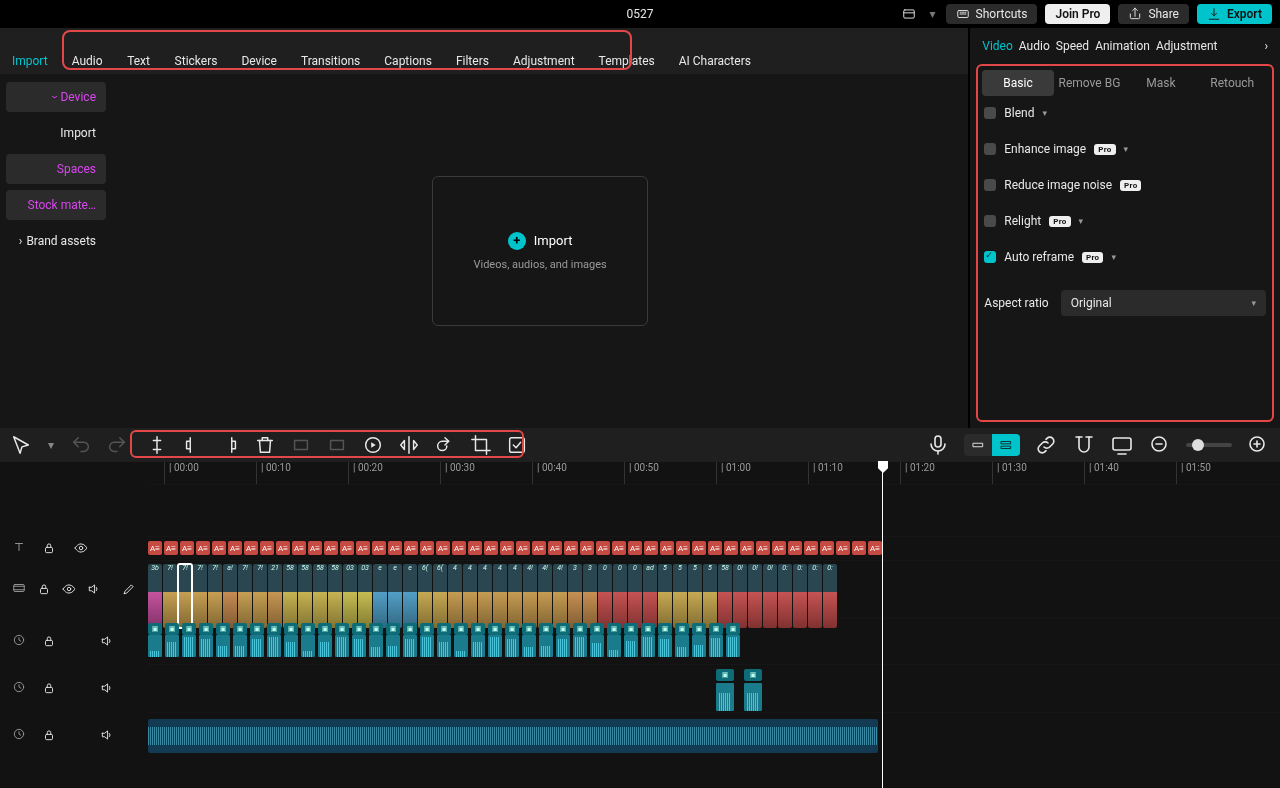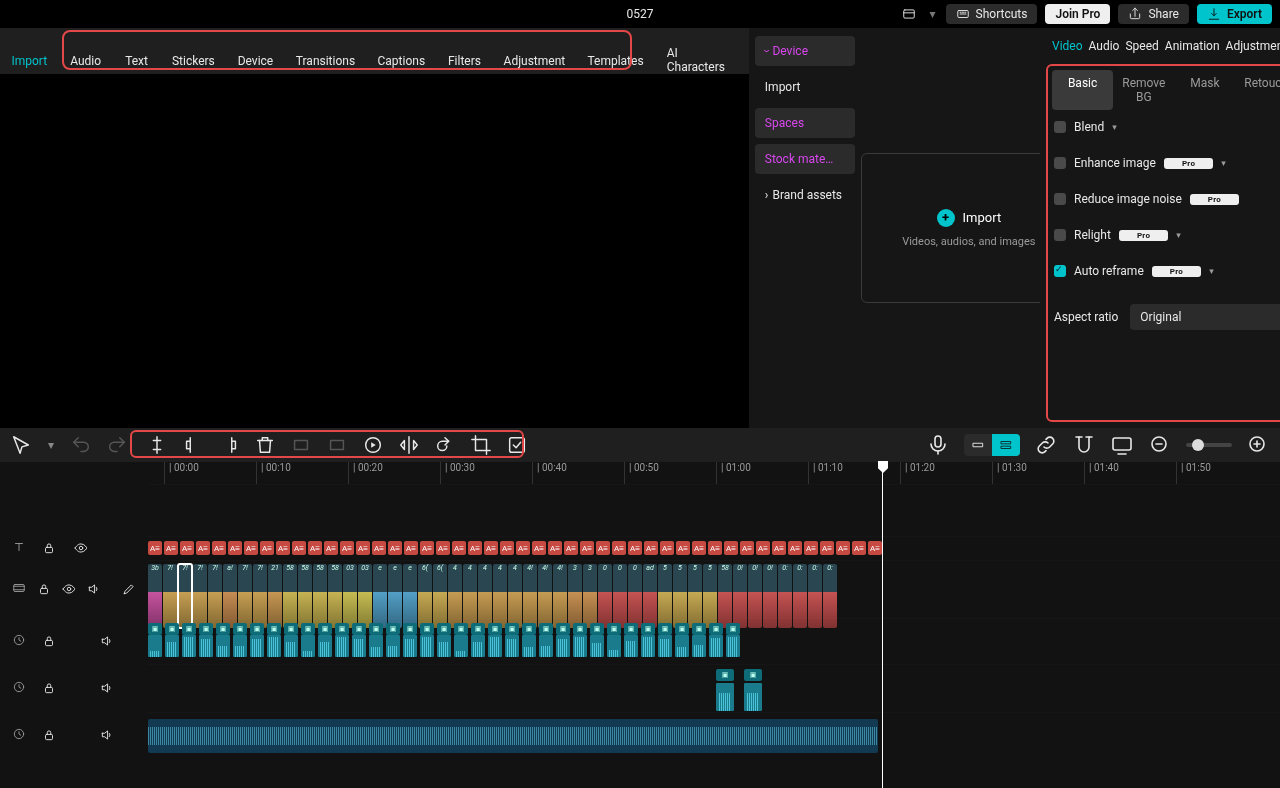--- a/index.html
+++ b/index.html
@@ -47,22 +47,23 @@
   .pill.light { background:#efefef; color:#111; font-weight:600; }
   .pill.teal { background: var(--accent); color:#111; font-weight:600; }
   .icon-svg { width:14px; height:14px; display:inline-block; }
   .row-main {
     display:flex;
     height: 400px;
   }
   .left-col {
     width: 1040px;
     display:flex;
-    flex-direction:row;
+    flex-direction:column;
     border-right: 2px solid #000;
+    text-align: right;
   }
   .tool-tabs {
     display:flex;
     align-items:stretch;
     height: 46px;
     background: var(--bg-2);
   }
   .tool-tab {
     display:flex; flex-direction:column; align-items:center; justify-content:center;
     padding: 0 12px;
@@ -166,21 +167,21 @@
     display:flex; align-items:center; gap:8px; font-size:12px;
   }
   .chk {
     width:12px; height:12px; border-radius:3px;
     background: #4a4a4a; display:inline-block;
   }
   .chk.on { background: var(--accent); position:relative; }
   .chk.on::after { content:"✓"; color:#062b2b; font-size:9px; position:absolute; left:1px; top:-1px; }
   .pro-badge {
     background:#efefef; color:#111; font-weight:700;
-    font-size:8px; padding:1px 18px; border-radius:3px; letter-spacing:0.3px;
+    font-size:8px; padding:1px 4px; border-radius:3px; letter-spacing:0.3px;
   }
   .dd-caret { color: var(--text-dim); font-size:9px; }
   .aspect-row { display:flex; align-items:center; gap:12px; font-size:12px; padding-top:4px; }
   .select-box {
     flex:1; background: var(--bg-3); padding:6px 10px;
     border-radius:4px; display:flex; justify-content:space-between; align-items:center;
   }
 
   
   .timeline-wrap {

